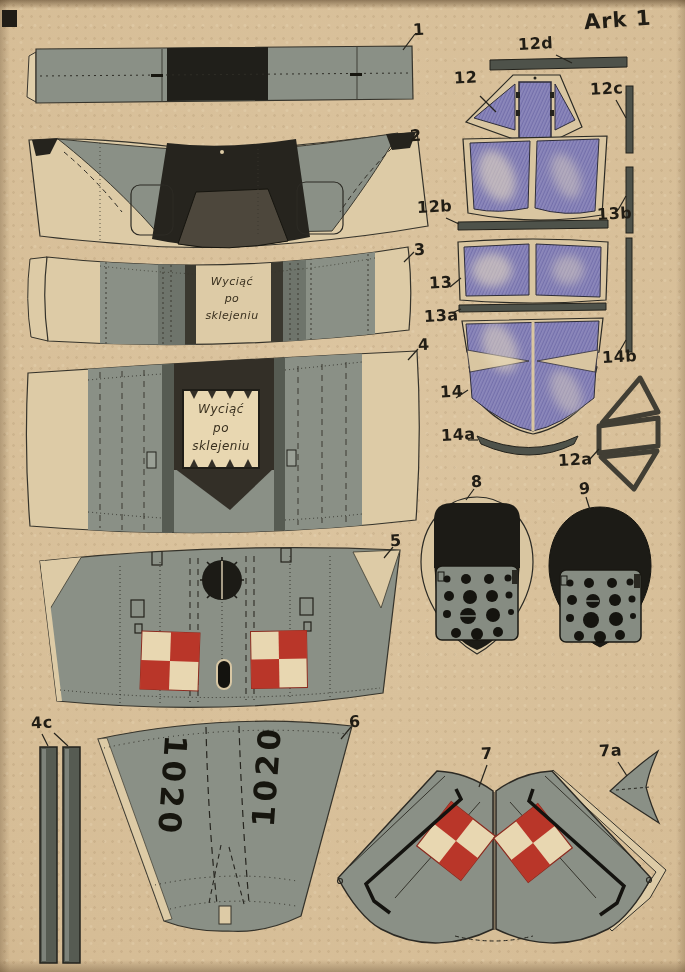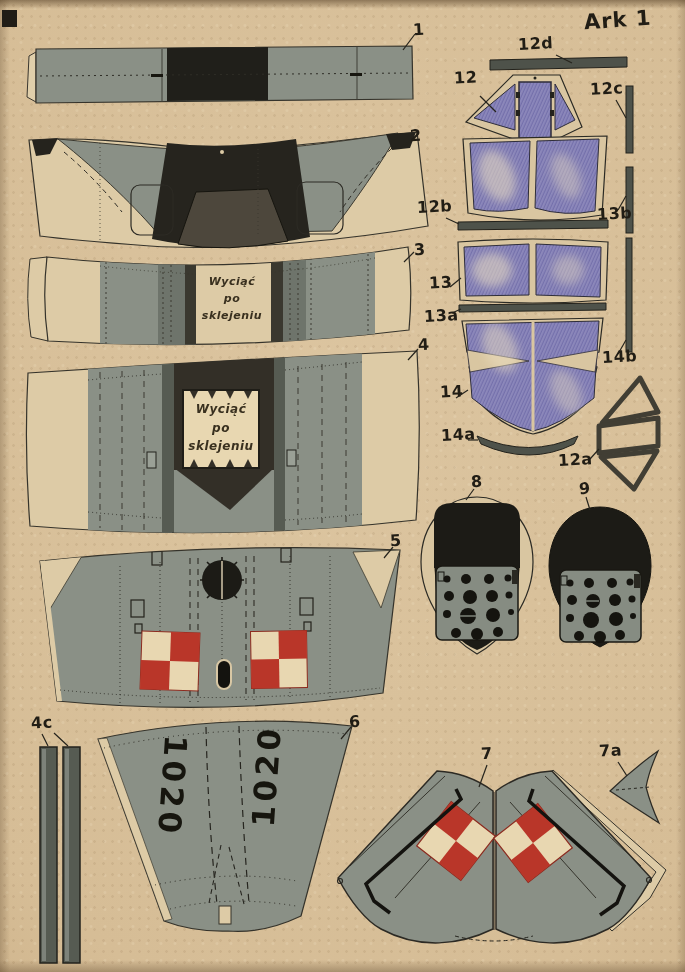--- a/index.html
+++ b/index.html
@@ -13,21 +13,21 @@
       linear-gradient(to left, rgba(70,48,24,.20), rgba(70,48,24,0) 9px),
       radial-gradient(circle, rgba(116,88,52,.11) 1px, transparent 1.7px),
       radial-gradient(circle, rgba(252,242,216,.16) 1px, transparent 1.9px),
       radial-gradient(130% 115% at 50% 42%, #dcc5a0 0%, #d6bd96 55%, #c7aa80 85%, #b3956c 100%);
     background-size:auto,auto,auto,auto,9px 11px,14px 17px,auto;
     font-family:"DejaVu Sans",sans-serif;
   }
   .lbl{position:absolute;font-weight:700;color:#211d15;font-size:16px;
        letter-spacing:.5px;transform:rotate(-3deg);white-space:nowrap;}
   .lbl.big{font-size:21px;letter-spacing:1px;}
-  .note{position:absolute;font-style:italic;font-weight:700;color:#39301f;
+  .note{position:absolute;font-style:italic;font-weight:400;color:#39301f;
         font-size:11px;line-height:1.55;text-align:center;white-space:pre-line;
         letter-spacing:.5px;}
   .tail{position:absolute;font-weight:700;color:#16150e;font-size:31px;
         letter-spacing:4px;white-space:nowrap;}
   .art{position:absolute;left:0;top:0;}
   .scanmark{position:absolute;background:#201d17;}
 </style>
 </head>
 <body>
 

